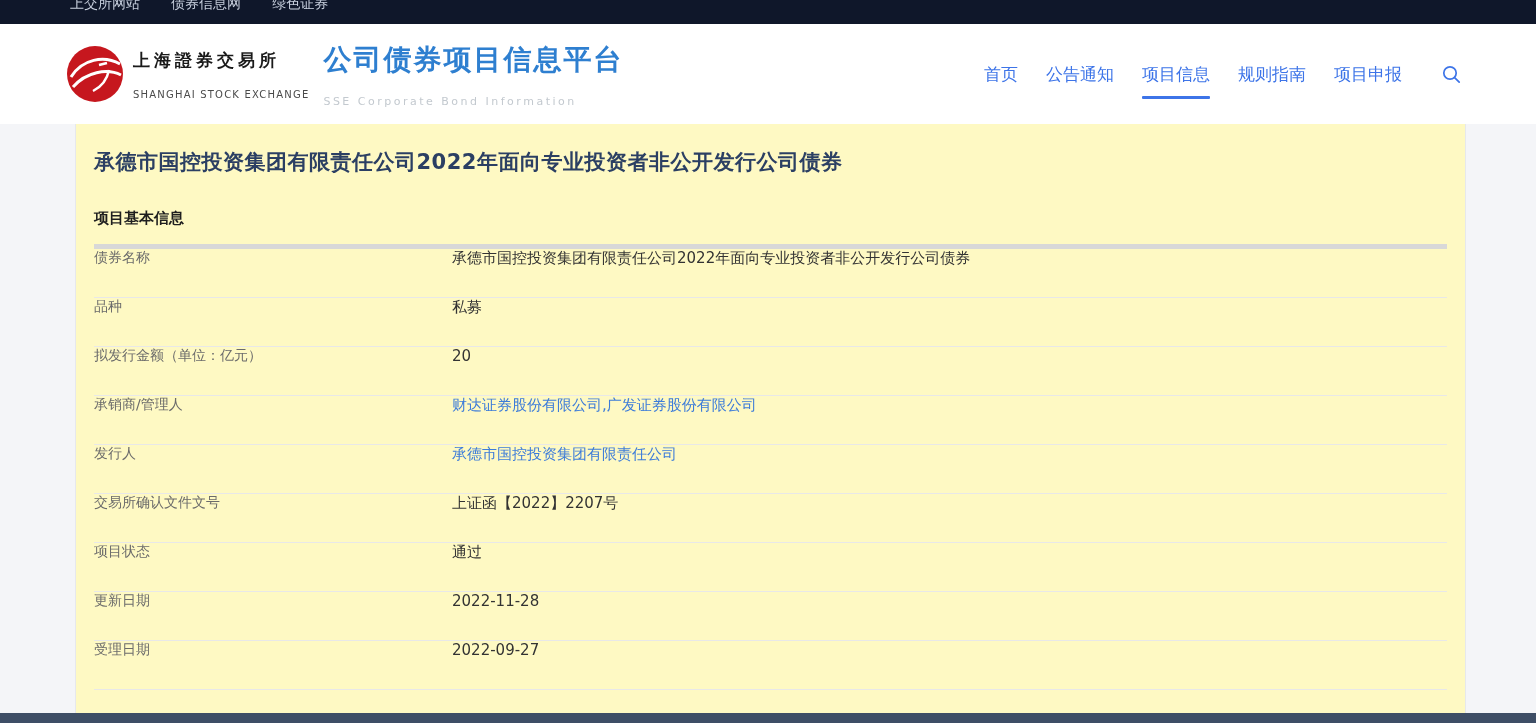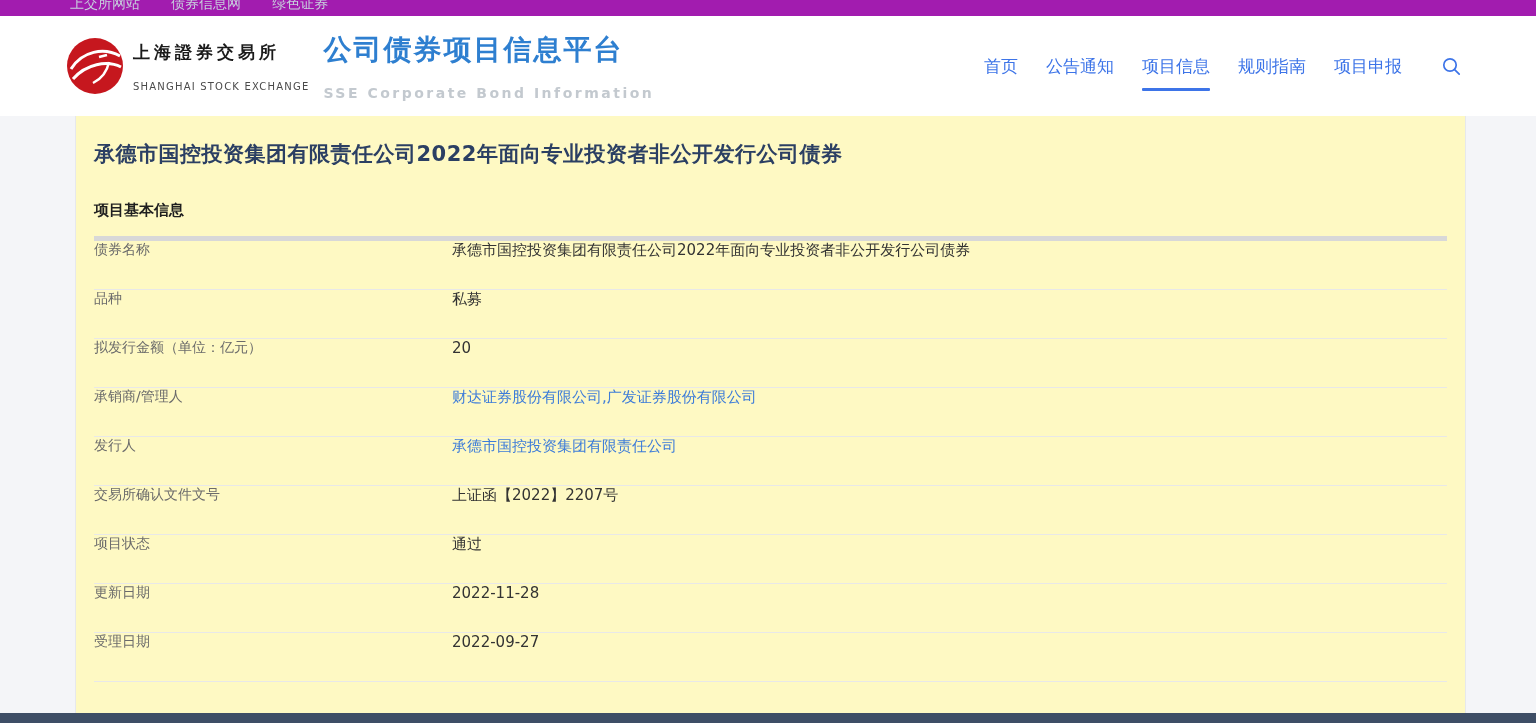--- a/index.html
+++ b/index.html
@@ -5,21 +5,21 @@
   * { margin:0; padding:0; box-sizing:border-box; }
   html,body { width:1536px; height:723px; overflow:hidden; }
   body {
     font-family:"DejaVu Sans","Liberation Sans",sans-serif;
     background:#f4f5f8;
     position:relative;
   }
 
   
   .topbar {
-    height:16px; background:#a21caf; overflow:hidden;
+    height:24px; background:#0f172a; overflow:hidden;
   }
   .topbar-inner {
     margin-top:-7px; padding-left:70px; white-space:nowrap;
   }
   .topbar-inner a {
     display:inline-block; margin-right:26px;
     font-size:14px; color:#c7cfdd; text-decoration:none;
   }
 
   
@@ -36,21 +36,21 @@
     font-family:"DejaVu Serif","Liberation Serif",serif; white-space:nowrap;
   }
   .logo-en {
     font-size:10px; color:#4a4a4a; letter-spacing:1.2px; margin-top:17px; white-space:nowrap;
   }
   .platform-text { margin-left:14px; }
   .platform-cn {
     font-size:28px; font-weight:bold; color:#2e7fd0; letter-spacing:2px; white-space:nowrap;
   }
   .platform-en {
-    font-size:14px; font-weight:bold; color:#c3c9cf; letter-spacing:2.5px; margin-top:16px; white-space:nowrap;
+    font-size:11px; font-weight:normal; color:#c3c9cf; letter-spacing:2.5px; margin-top:16px; white-space:nowrap;
   }
 
   .nav { margin-left:auto; display:flex; align-items:center; }
   .nav-item {
     font-size:17px; color:#3d74e8; text-decoration:none;
     margin-left:28px; white-space:nowrap; cursor:pointer;
   }
   .nav-item.active { position:relative; }
   .nav-item.active::after {
     content:""; position:absolute; left:0; right:0; bottom:-13px;

